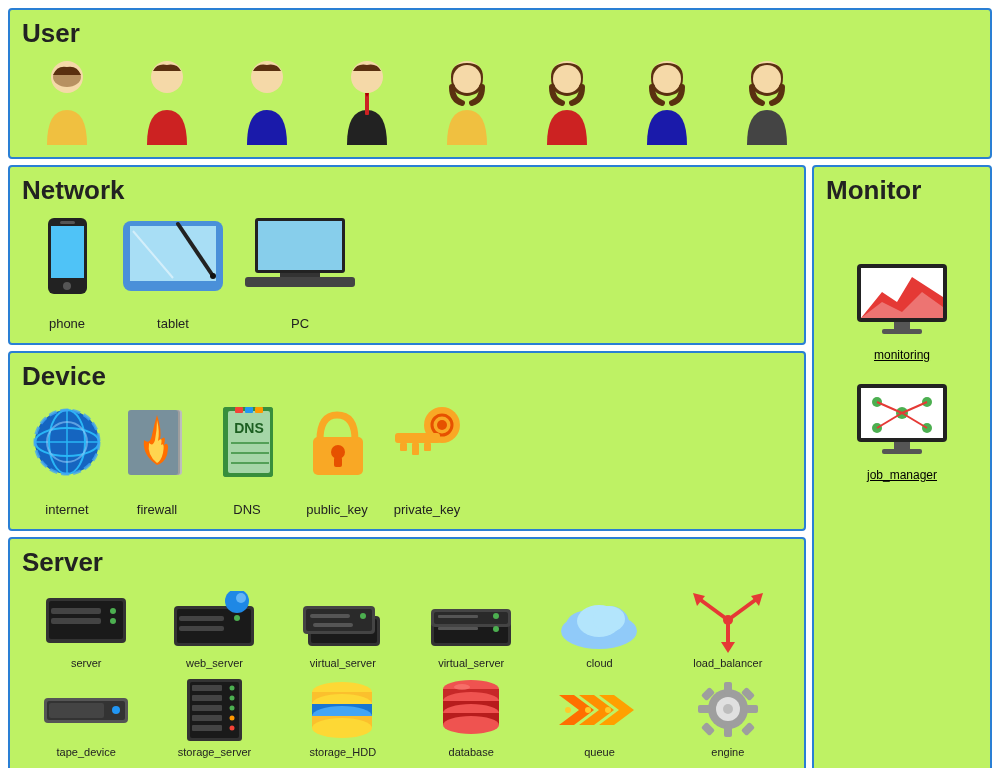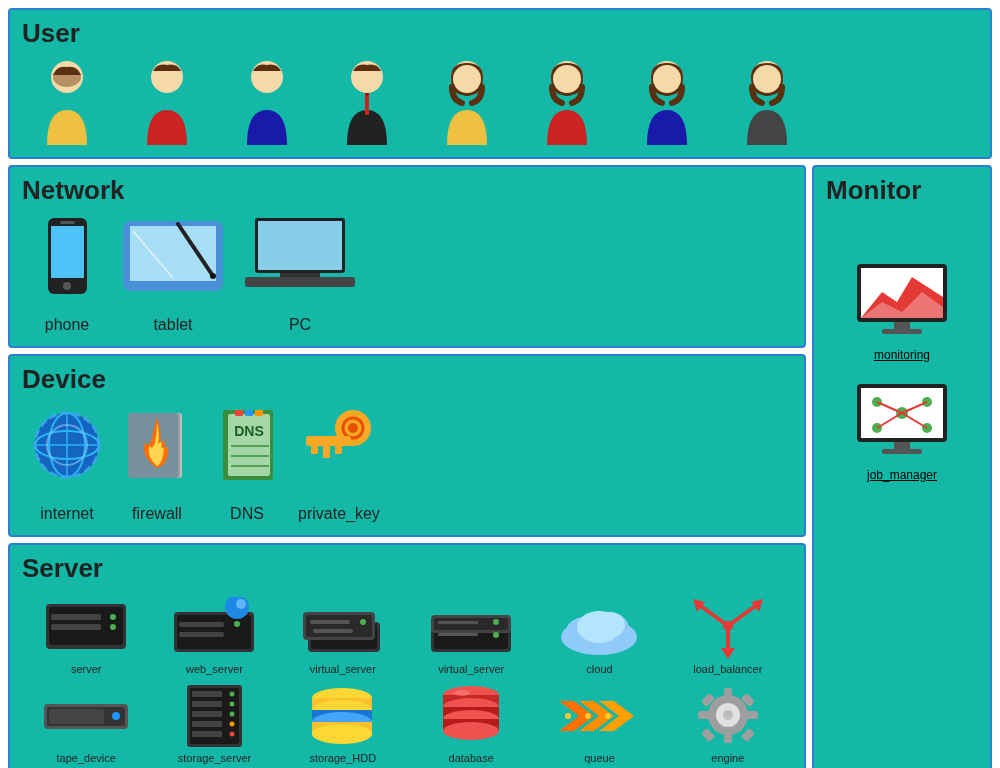--- a/index.html
+++ b/index.html
@@ -12,21 +12,21 @@
       padding: 8px;
     }
     .main-grid {
       display: grid;
       grid-template-columns: 1fr 180px;
       grid-template-rows: auto auto auto auto;
       gap: 6px;
       height: 100%;
     }
     .section {
-      background: #14b8a6;
+      background: #bef264;
       border: 2.5px solid #2a7fd4;
       border-radius: 4px;
       padding: 8px 12px;
       position: relative;
     }
     .section-title {
       font-size: 26px;
       font-weight: bold;
       color: #222;
       margin-bottom: 6px;
@@ -40,21 +40,21 @@
     }
     .icon-item {
       display: flex;
       flex-direction: column;
       align-items: center;
       justify-content: flex-end;
       min-width: 90px;
       padding: 4px 6px;
     }
     .icon-item .label {
-      font-size: 16px;
+      font-size: 13px;
       color: #222;
       margin-top: 20px;
       text-align: center;
     }
     .icon-area {
       display: flex;
       align-items: center;
       justify-content: center;
       height: 80px;
     }
@@ -367,20 +367,34 @@
 
             <line x1="16" y1="38" x2="54" y2="38" stroke="#388e3c" stroke-width="1.5"></line>
             <line x1="16" y1="48" x2="54" y2="48" stroke="#388e3c" stroke-width="1.5"></line>
             <line x1="16" y1="58" x2="54" y2="58" stroke="#388e3c" stroke-width="1.5"></line>
           </svg>
         </div>
         <span class="label">DNS</span>
       </div>
 
 
+      <div class="icon-item">
+        <div class="icon-area">
+          <svg width="65" height="75" viewBox="0 0 65 75">
+
+            <path d="M15 35 Q15 10 32 10 Q50 10 50 35" fill="none" stroke="#f9a825" stroke-width="7" stroke-linecap="round"></path>
+
+            <rect x="8" y="32" width="50" height="38" rx="5" fill="#f9a825"></rect>
+
+            <circle cx="33" cy="47" r="7" fill="#e65100"></circle>
+            <rect x="29" y="52" width="8" height="10" rx="2" fill="#e65100"></rect>
+          </svg>
+        </div>
+        <span class="label">public_key</span>
+      </div>
 
       <div class="icon-item">
         <div class="icon-area">
           <svg width="75" height="75" viewBox="0 0 75 75">
 
             <circle cx="52" cy="20" r="18" fill="#f9a825"></circle>
             <circle cx="52" cy="20" r="10" fill="#f9a825" stroke="#e65100" stroke-width="3"></circle>
             <circle cx="52" cy="20" r="5" fill="#e65100"></circle>
 
             <rect x="5" y="28" width="45" height="10" rx="3" fill="#f9a825"></rect>

